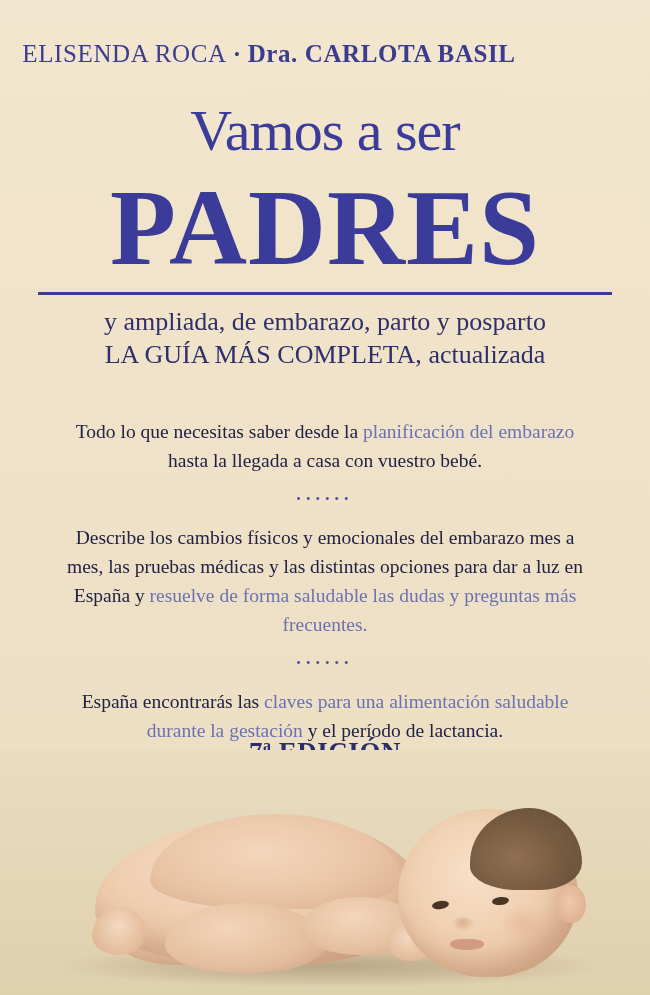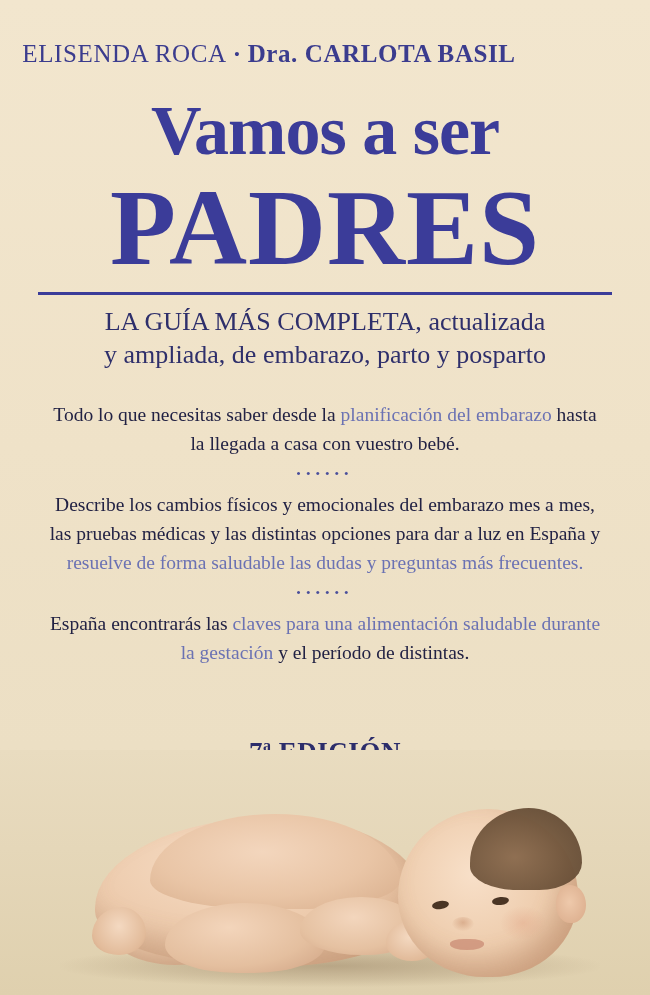--- a/index.html
+++ b/index.html
@@ -49,22 +49,22 @@
   .title-block {
     position: absolute;
     top: 95px;
     left: 0;
     width: 650px;
     text-align: center;
     color: #3b3c99;
   }
   .title-line1 {
     font-family: "Liberation Serif", serif;
-    font-weight: bold;
-    font-size: 70px;
+    font-weight: normal;
+    font-size: 58px;
     line-height: 72px;
     letter-spacing: -1px;
   }
   .title-line2 {
     font-family: "Liberation Serif", serif;
     font-weight: bold;
     font-size: 108px;
     line-height: 106px;
     letter-spacing: 1px;
     margin-top: 8px;
@@ -101,21 +101,21 @@
     top: 400px;
     left: 46px;
     width: 558px;
     text-align: center;
     color: #222244;
     font-family: "Liberation Serif", serif;
     font-size: 19.5px;
     line-height: 29px;
   }
   .blurbs p {
-    margin: 0;
+    margin: 17px;
   }
   .hl {
     color: #6b72b3;
   }
   .dots {
     margin: 9px 0 9px 0;
     text-align: center;
     color: #4a4f9b;
     font-size: 13px;
     letter-spacing: 5px;
@@ -301,35 +301,35 @@
   </div>
 
   <div class="title-block">
     <div class="title-line1">Vamos a ser</div>
     <div class="title-line2">PADRES</div>
   </div>
 
   <div class="rule"></div>
 
   <div class="subtitle">
+    <div>y ampliada, de embarazo, parto y posparto</div>
     <div><span class="caps">LA GUÍA MÁS COMPLETA,</span><span> actualizada</span></div>
-    <div>y ampliada, de embarazo, parto y posparto</div>
   </div>
 
   <div class="blurbs">
     <p>
       <span>Todo lo que necesitas saber desde la </span><span class="hl">planificación del embarazo</span><span> hasta la llegada a casa con vuestro bebé.</span>
     </p>
     <div class="dots">••••••</div>
     <p>
       <span>Describe los cambios físicos y emocionales del embarazo mes a mes, las pruebas médicas y las distintas opciones para dar a luz en España y </span><span class="hl">resuelve de forma saludable las dudas y preguntas más frecuentes.</span>
     </p>
     <div class="dots">••••••</div>
     <p>
-      <span>España encontrarás las </span><span class="hl">claves para una alimentación saludable durante la gestación</span><span> y el período de distintas.</span>
+      <span>España encontrarás las </span><span class="hl">claves para una alimentación saludable durante la gestación</span><span> y el período de lactancia.</span>
     </p>
   </div>
 
   <div class="edition">
     <span>7</span><sup>a</sup><span> EDICIÓN</span>
   </div>
 
   <div class="photo">
     <div class="floor-shadow"></div>
     <div class="baby-leg-upper"></div>

